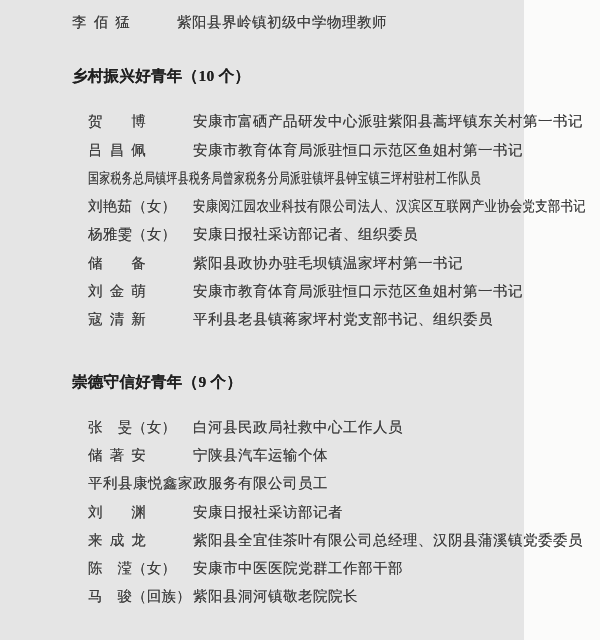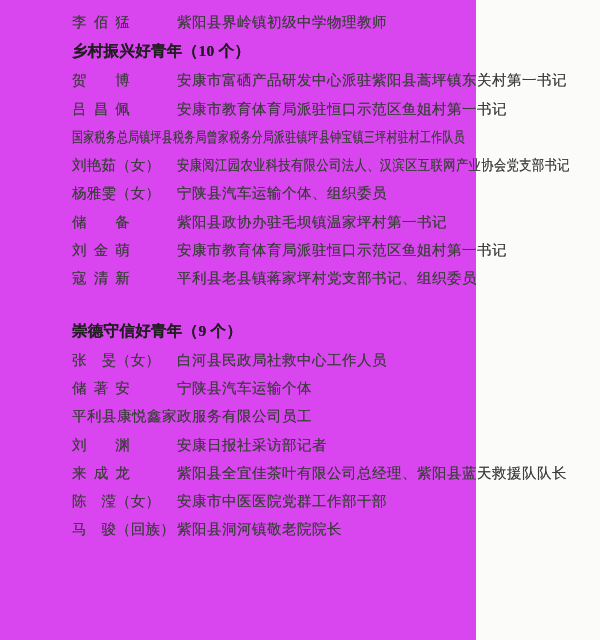--- a/index.html
+++ b/index.html
@@ -9,24 +9,24 @@
   body {
     width: 600px;
     height: 640px;
     background: #fbfbfa;
     overflow: hidden;
     font-family: "Liberation Serif", "DejaVu Serif", serif;
     color: #3d3d3d;
   }
   .page {
     box-sizing: border-box;
-    width: 476px;
+    width: 524px;
     height: 640px;
     padding: 8px 30px 0 72px;
-    background: #d946ef;
+    background: #e5e5e5;
   }
   .row {
     display: flex;
     align-items: baseline;
     line-height: 28.3px;
     height: 28.3px;
     font-size: 14.5px;
     white-space: nowrap;
     text-shadow: 0 0 0.5px rgba(70,70,70,0.75);
   }
@@ -50,23 +50,23 @@
   .section-title {
     margin: 0;
     font-size: 15.5px;
     font-weight: bold;
     color: #1f1f1f;
     line-height: 30px;
     height: 30px;
     letter-spacing: 0.3px;
     text-shadow: 0 0 0.6px rgba(25,25,25,0.8);
   }
-  .gap-top-header1 { }
-  .gap-top-header2 { margin-top: 23px; }
-  .rows { margin: 0; }
+  .gap-top-header1 { margin-top: 25px; }
+  .gap-top-header2 { margin-top: 33px; }
+  .rows { margin: 16px; }
 </style>
 </head>
 <body>
 
 <div class="page">
 
   <div class="row" id="intro-row">
     <span class="name-cell"><span class="name-inner">李佰猛</span></span>
     <span class="desc">紫阳县界岭镇初级中学物理教师</span>
   </div>
@@ -90,21 +90,21 @@
   </div>
 
 
   <div class="row">
     <span class="name-cell"><span class="name-inner">刘艳茹（女）</span></span>
     <span class="desc" style="transform: scaleX(0.845161);">安康阅江园农业科技有限公司法人、汉滨区互联网产业协会党支部书记</span>
   </div>
 
   <div class="row">
     <span class="name-cell"><span class="name-inner">杨雅雯（女）</span></span>
-    <span class="desc">宁陕县汽车运输个体、组织委员</span>
+    <span class="desc">安康日报社采访部记者、组织委员</span>
   </div>
 
   <div class="row">
     <span class="name-cell"><span class="name-inner">储　备</span></span>
     <span class="desc">紫阳县政协办驻毛坝镇温家坪村第一书记</span>
   </div>
 
   <div class="row">
     <span class="name-cell"><span class="name-inner">刘金萌</span></span>
     <span class="desc">安康市教育体育局派驻恒口示范区鱼姐村第一书记</span>
@@ -135,21 +135,21 @@
     <span class="desc">平利县康悦鑫家政服务有限公司员工</span>
   </div>
 
   <div class="row">
     <span class="name-cell"><span class="name-inner">刘　渊</span></span>
     <span class="desc">安康日报社采访部记者</span>
   </div>
 
   <div class="row">
     <span class="name-cell"><span class="name-inner">来成龙</span></span>
-    <span class="desc">紫阳县全宜佳茶叶有限公司总经理、紫阳县蓝天救援队队长</span>
+    <span class="desc">紫阳县全宜佳茶叶有限公司总经理、汉阴县蒲溪镇党委委员</span>
   </div>
 
   <div class="row">
     <span class="name-cell"><span class="name-inner">陈　滢（女）</span></span>
     <span class="desc">安康市中医医院党群工作部干部</span>
   </div>
 
   <div class="row">
     <span class="name-cell"><span class="name-inner">马　骏（回族）</span></span>
     <span class="desc">紫阳县洞河镇敬老院院长</span>

